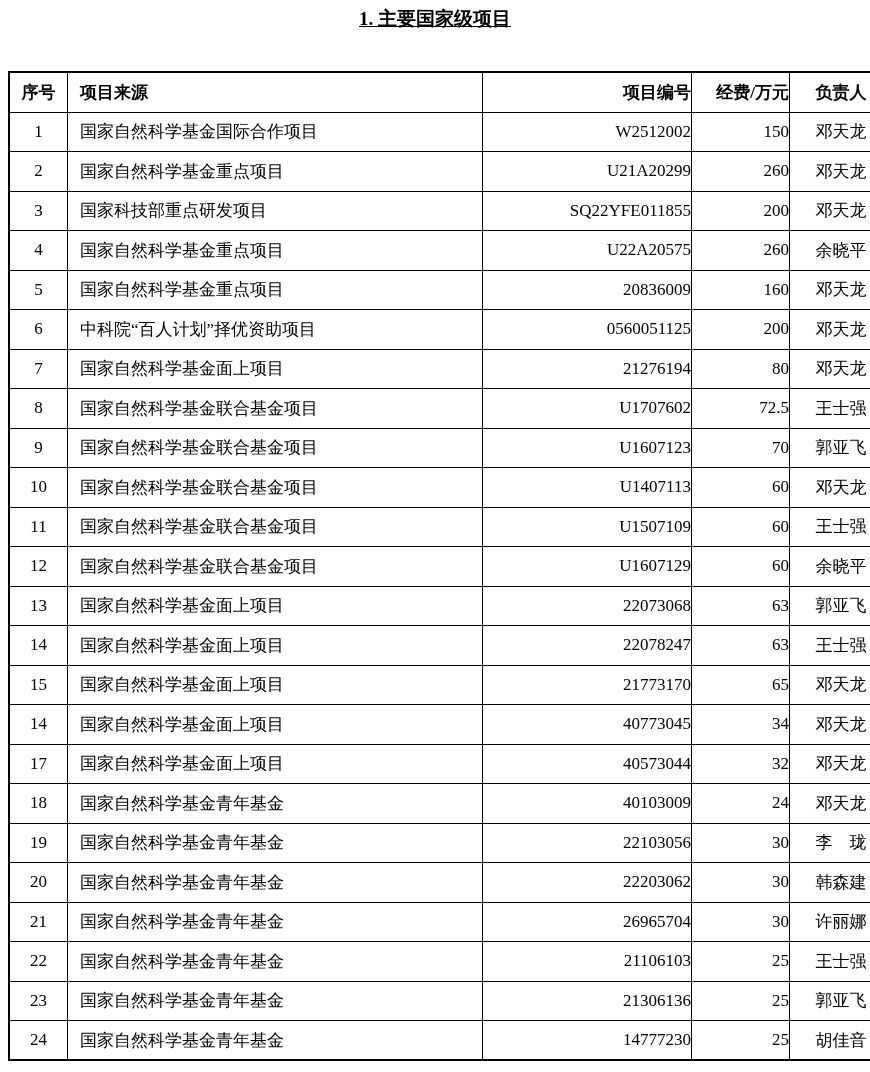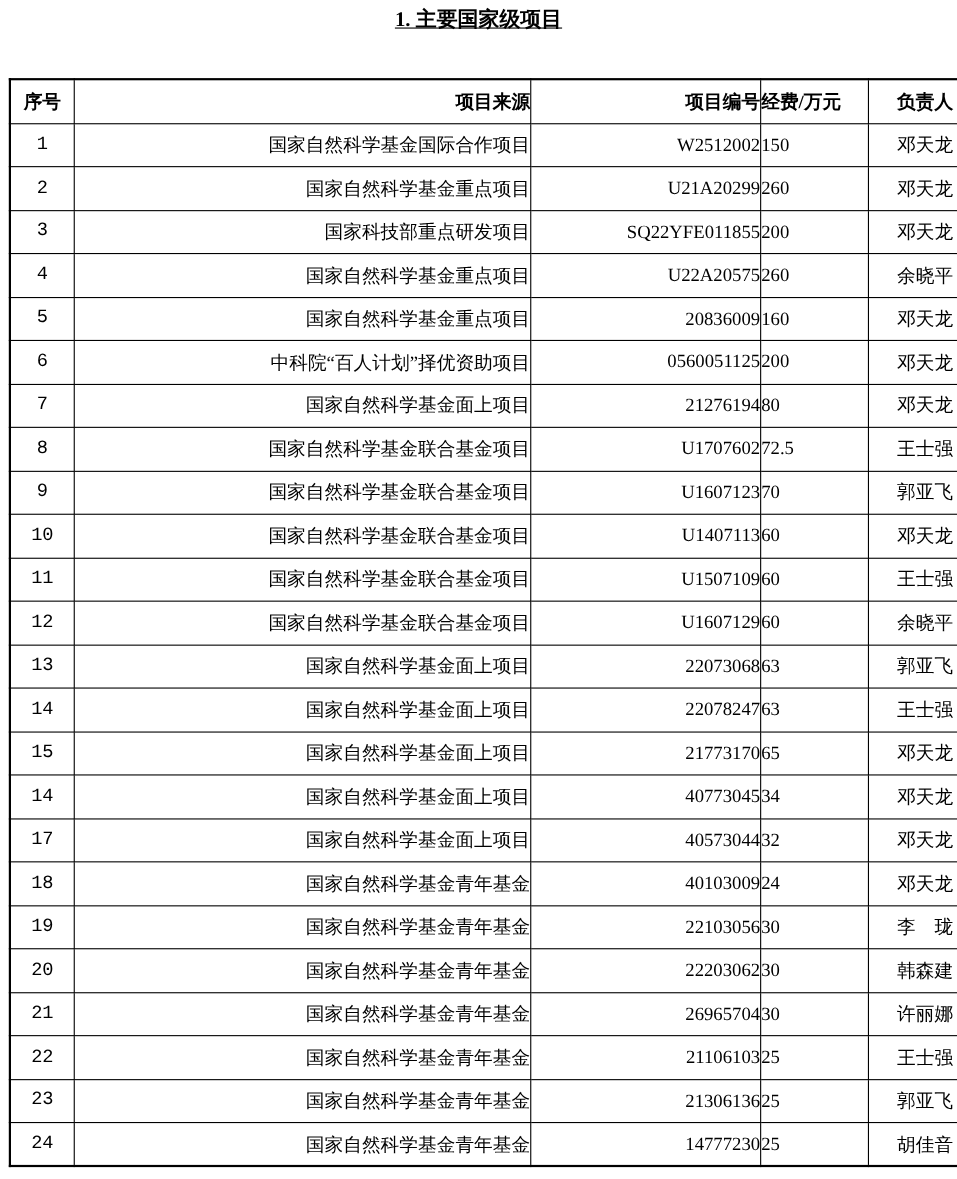--- a/index.html
+++ b/index.html
@@ -38,24 +38,24 @@
     border: 1.5px solid #000000;
     overflow: hidden;
     white-space: nowrap;
     vertical-align: middle;
     padding: 0;
     font-size: 17px;
   }
   table.projects thead tr { height: 40px; }
   table.projects tbody tr { height: 39.5px; }
   table.projects th { font-weight: 700; }
-  .col-1 { width: 57px;  text-align: center; font-family: Liberation Mono, monospace; }
-  .col-2 { width: 402px; text-align: right; padding-left: 12px !important; }
+  .col-1 { width: 57px;  text-align: center; }
+  .col-2 { width: 402px; text-align: left; padding-left: 12px !important; }
   .col-3 { width: 196px; text-align: right; padding-left: 12px !important; }
-  .col-4 { width: 97px;  text-align: left; }
+  .col-4 { width: 97px;  text-align: right; }
   .col-5 { width: 102px; text-align: center; }
 </style>
 </head>
 <body>
 
 <h1 class="doc-title">1. 主要国家级项目</h1>
 
 <table class="projects">
   <thead>
     <tr>

